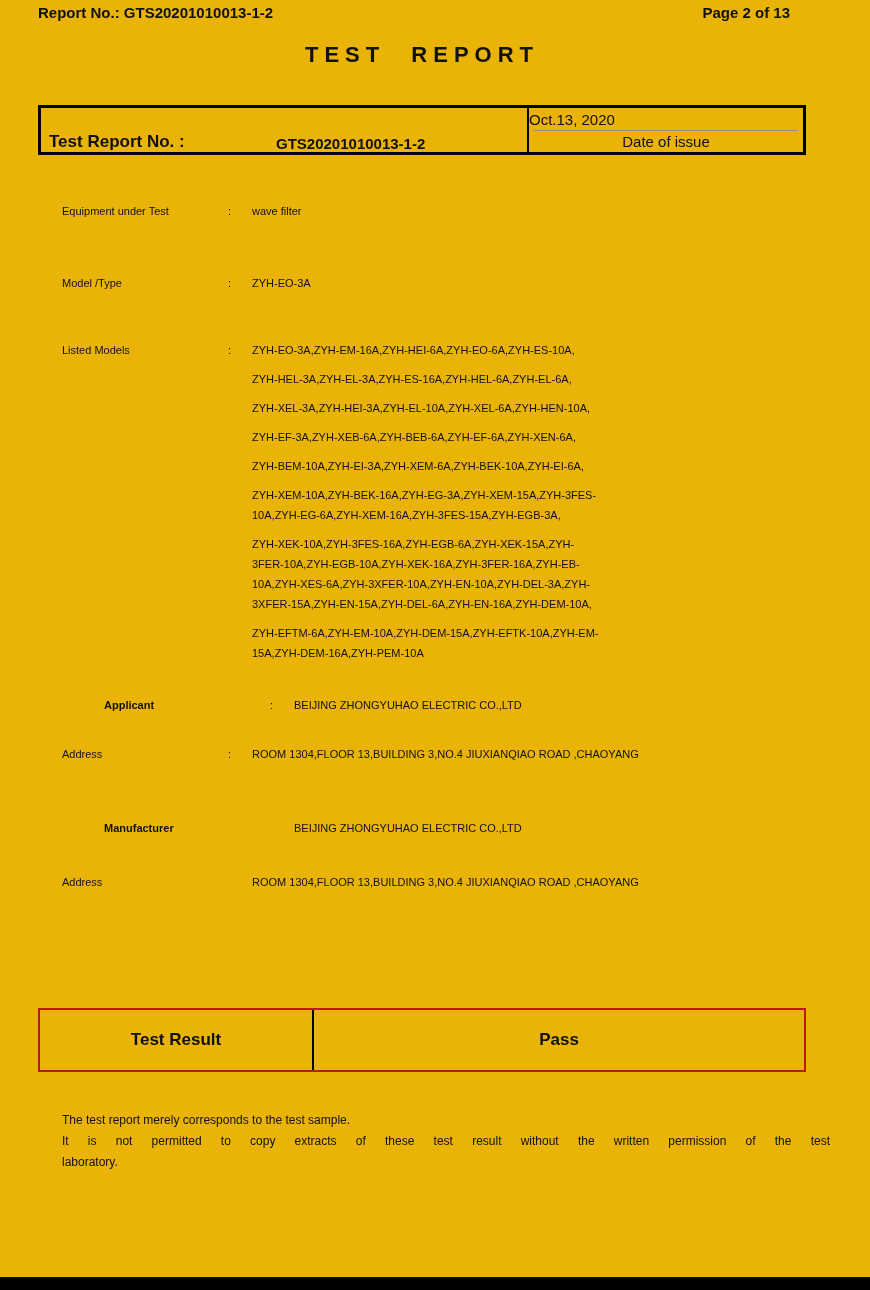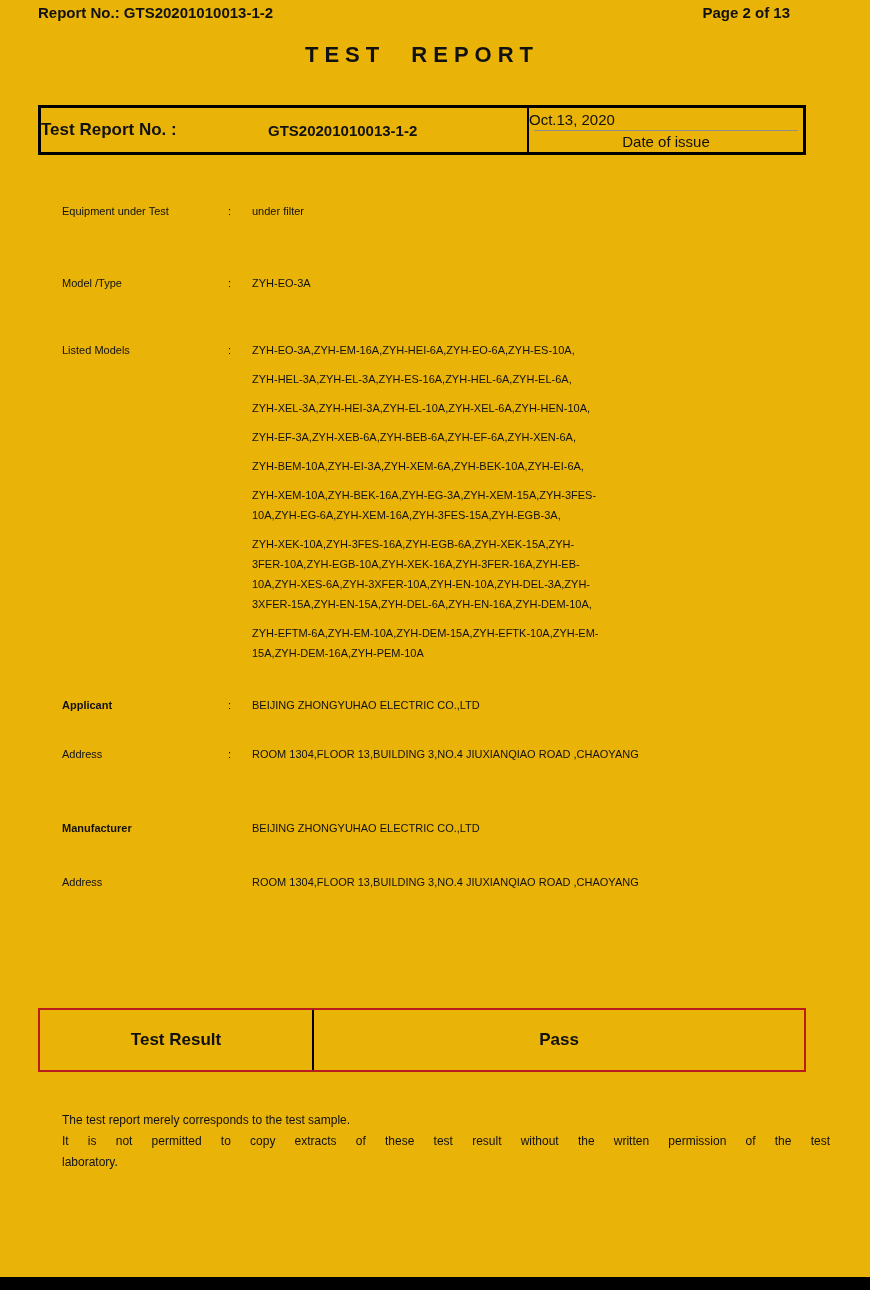--- a/index.html
+++ b/index.html
@@ -6,33 +6,33 @@
   .page{
     position:relative;width:870px;height:1290px;background:#eab308;
     font-family:"Liberation Sans","DejaVu Sans",sans-serif;color:#111;overflow:hidden;text-decoration:underline;
   }
   
   .doc-header{position:absolute;top:4px;left:38px;right:80px;display:flex;justify-content:space-between;font-size:15px;font-weight:bold;}
   
   .doc-title{position:absolute;top:42px;left:38px;width:768px;text-align:center;font-size:22px;font-weight:bold;letter-spacing:6px;word-spacing:14px;}
   
   .ntable{position:absolute;top:105px;left:38px;width:768px;height:50px;border:3px solid #000;box-sizing:border-box;display:flex;}
-  .ntable .cell-left{width:488px;border-right:2px solid #000;box-sizing:border-box;display:flex;align-items:center;}
+  .ntable .cell-left{width:488px;border-right:2px solid #000;box-sizing:border-box;display:flex;align-items:flex-end;padding-left:8px;}
   .ntable .cell-left .lbl{flex:0 0 227px;font-size:17px;font-weight:bold;}
   .ntable .cell-left .val{font-size:15px;font-weight:bold;}
   .ntable .cell-right{flex:1;display:flex;flex-direction:column;}
   .ntable .cell-right .date{flex:1;font-size:15px;padding-top:3px;}
   .ntable .cell-right .sep{border-top:1px solid #8f8f8f;margin:0 5px;}
   .ntable .cell-right .date-lbl{flex:1;text-align:center;font-size:15px;padding-top:2px;}
   
   .frow{position:absolute;left:62px;right:40px;display:flex;font-size:11px;line-height:20px;}
   .flabel{flex:0 0 166px;padding-right:36px;box-sizing:border-box;}
   .fcolon{flex:0 0 24px;}
   .fvalue{flex:0 0 480px;}
-  .bold{font-weight:bold;}
+  .bold{font-weight:bold;margin-left:42px;}
   .mgroup{margin-bottom:9px;}
   .mline{white-space:nowrap;line-height:20px;}
   
   .rtable{position:absolute;top:1008px;left:38px;width:768px;height:64px;border:2px solid #b91c1c;box-sizing:border-box;display:flex;}
   .rtable .rcell-left{width:274px;border-right:2px solid #000;box-sizing:border-box;display:flex;align-items:center;justify-content:center;font-size:17px;font-weight:bold;}
   .rtable .rcell-right{flex:1;display:flex;align-items:center;justify-content:center;font-size:17px;font-weight:bold;}
   
   .footer{position:absolute;top:1110px;left:62px;width:768px;font-size:12px;line-height:21px;}
   .footer .justify{text-align:justify;text-align-last:justify;}
   
@@ -58,21 +58,21 @@
     <div class="cell-right">
       <div class="date">Oct.13, 2020</div>
       <div class="sep"></div>
       <div class="date-lbl">Date of issue</div>
     </div>
   </div>
 
   <div class="frow" style="top:201px">
     <div class="flabel">Equipment under Test</div>
     <div class="fcolon">:</div>
-    <div class="fvalue">under filter</div>
+    <div class="fvalue">wave filter</div>
   </div>
 
   <div class="frow" style="top:273px">
     <div class="flabel">Model /Type</div>
     <div class="fcolon">:</div>
     <div class="fvalue">ZYH-EO-3A</div>
   </div>
 
   <div class="frow" style="top:340px">
     <div class="flabel">Listed Models</div>

